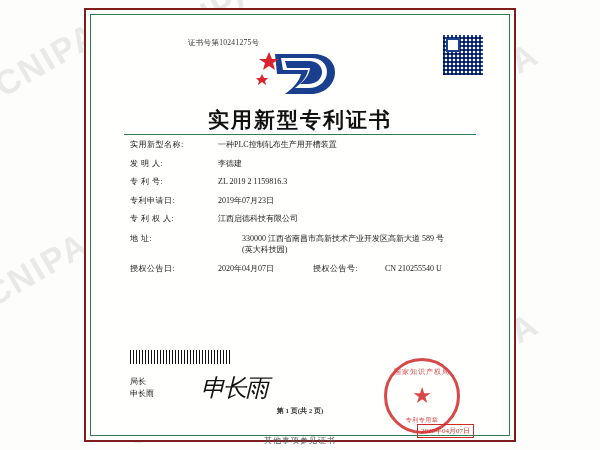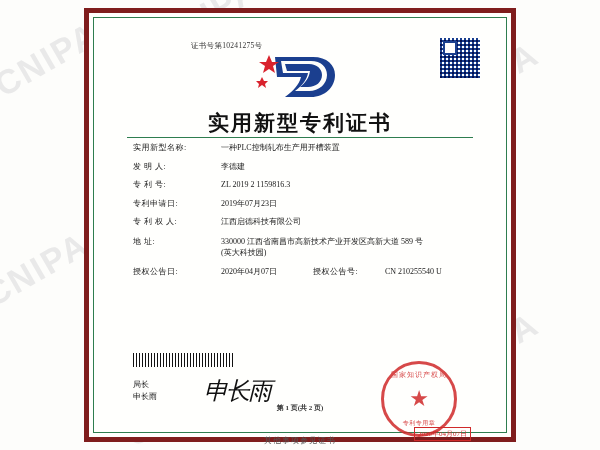--- a/index.html
+++ b/index.html
@@ -31,21 +31,21 @@
   .wm4{left:-20px;top:250px;font-size:34px;}
   .wm5{left:300px;top:250px;font-size:34px;}
   .wm6{left:120px;top:390px;font-size:34px;}
   .wm7{left:430px;top:330px;font-size:34px;}
 
   
   .cert{
     position:absolute;
     left:84px;top:8px;width:432px;height:434px;
     background:#fffffd;
-    border:5px solid #7f1d1d;
+    border:2px solid #7f1d1d;
     box-sizing:border-box;
   }
   .cert:before{
     content:"";
     position:absolute;left:4px;top:4px;right:4px;bottom:4px;
     border:1px solid #2e7d4f;
     pointer-events:none;
   }
   .inner{
     position:absolute;left:10px;top:10px;right:10px;bottom:10px;
@@ -96,21 +96,21 @@
     margin-bottom:8.5px;
     align-items:flex-start;
     justify-content:center;
   }
   .lbl{
     width:88px;flex:0 0 88px;
     letter-spacing:0.5px;
     white-space:nowrap;
   }
   .val{flex:1;}
-  .twoline{line-height:1.45;}
+  .twoline{line-height:1.45;gap:24px;}
   .body-text{
     position:absolute;left:34px;right:26px;top:258px;
     font-size:7px;color:#222;
     line-height:1.55;
     text-align:justify;
   }
   .body-text p{margin:0 0 6px 0;text-indent:14px;}
   .barcode{
     position:absolute;left:34px;top:330px;
     width:100px;height:14px;

